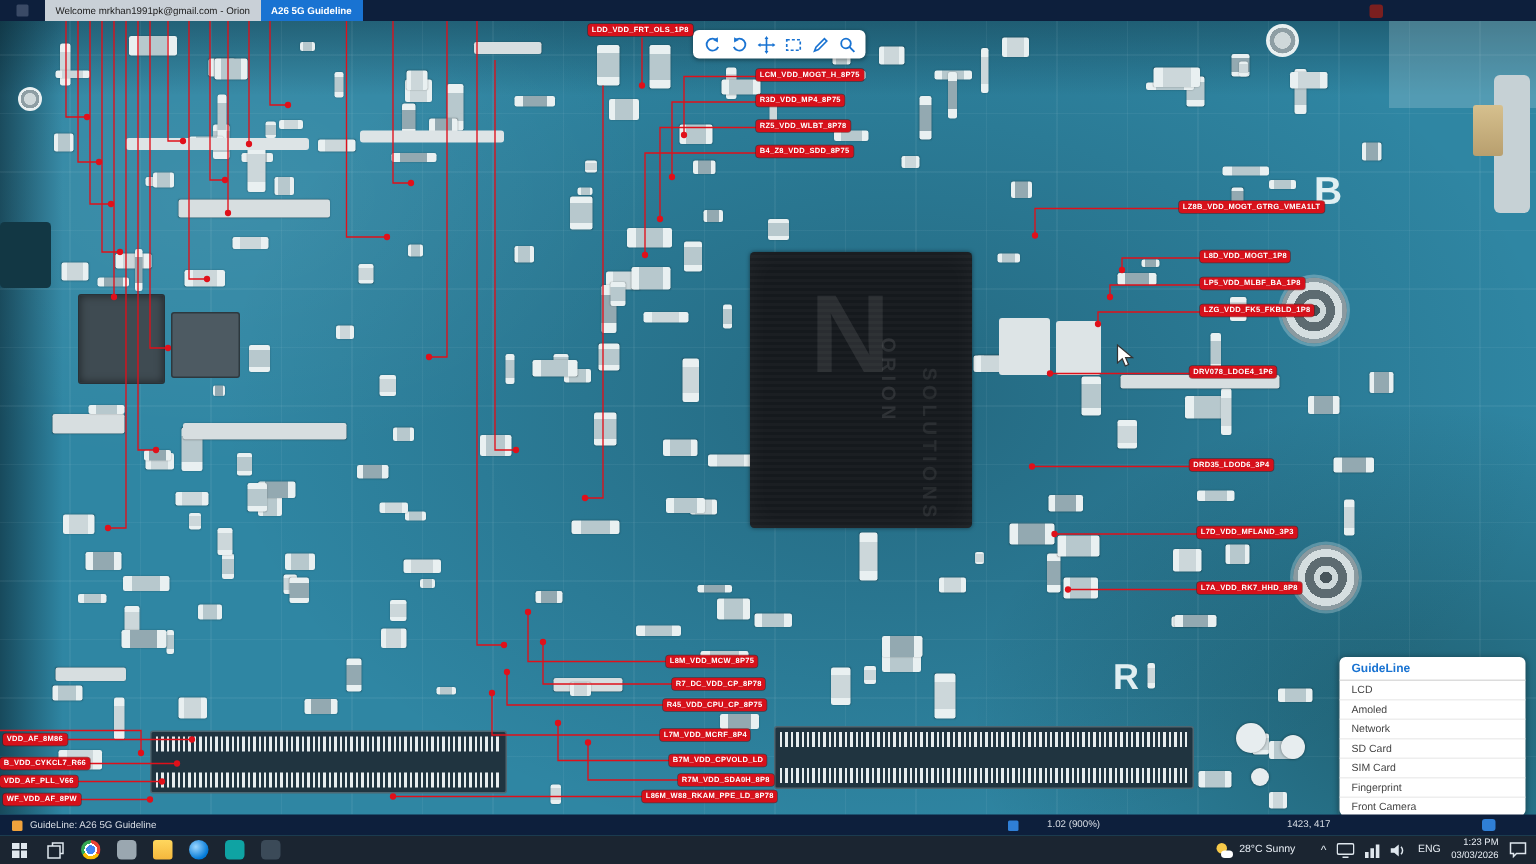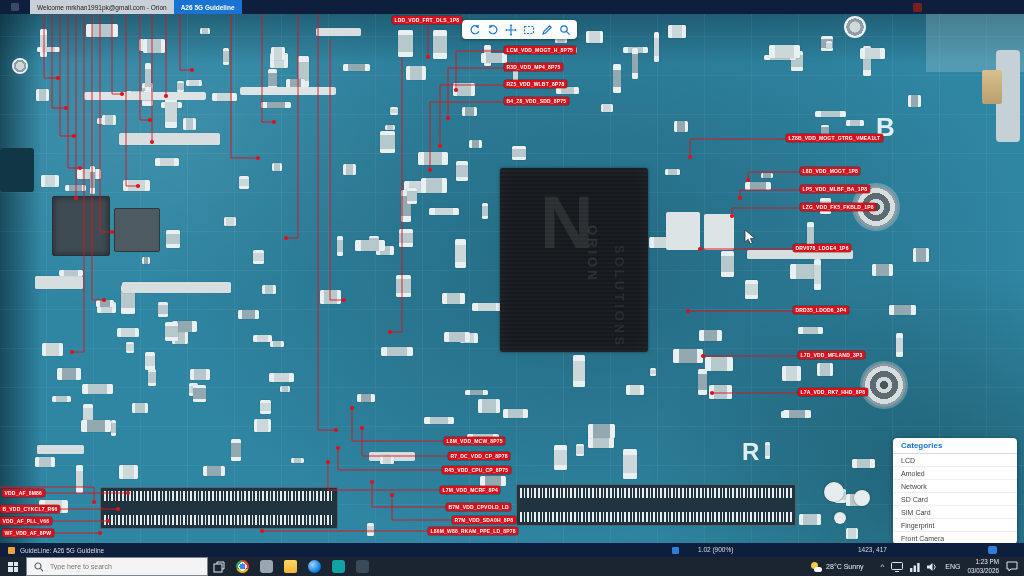--- a/index.html
+++ b/index.html
@@ -512,21 +512,21 @@
     </button>
     <button class="tb-btn">
       <svg viewBox="0 0 12 12">
         <circle cx="5" cy="5" r="3.2" fill="none" stroke="#1973d2" stroke-width="1.2"></circle>
         <line x1="7.4" y1="7.4" x2="10.6" y2="10.6" stroke="#1973d2" stroke-width="1.3"></line>
       </svg>
     </button>
   </div>
 
 <div id="cat-panel">
-  <div id="cat-title">Categories</div>
+  <div id="cat-title">GuideLine</div>
   <div id="cat-list">
       <div class="cat-item">LCD</div>
       <div class="cat-item">Amoled</div>
       <div class="cat-item">Network</div>
       <div class="cat-item">SD Card</div>
       <div class="cat-item">SIM Card</div>
       <div class="cat-item">Fingerprint</div>
       <div class="cat-item">Front Camera</div>
     </div>
 </div>
@@ -560,27 +560,20 @@
 </div>
 
 <div id="taskbar">
   <div id="start">
     <span class="win-logo">
         <span></span>
         <span></span>
         <span></span>
         <span></span>
       </span>
-  </div>
-  <div class="tb-search">
-    <svg width="10" height="10">
-        <circle cx="4" cy="4" r="3" fill="none" stroke="#5f6368" stroke-width="1.2"></circle>
-        <line x1="6.3" y1="6.3" x2="9.3" y2="9.3" stroke="#5f6368" stroke-width="1.2"></line>
-      </svg>
-    <input placeholder="Type here to search" style="">
   </div>
   <div id="taskview">
     <svg width="12" height="12">
         <rect x="1" y="3" width="8" height="8" fill="none" stroke="#dfe7ee"></rect>
         <path d="M4,3 V1 H11 V8 H9" fill="none" stroke="#dfe7ee"></path>
       </svg>
   </div>
   <div id="tb-apps">
       <div class="tb-app app-chrome">
         <span class="app-glyph"></span>

